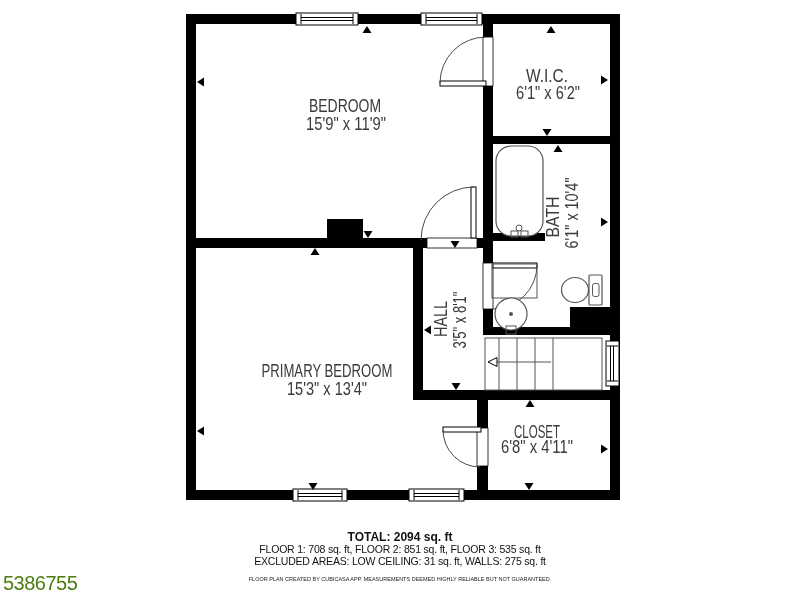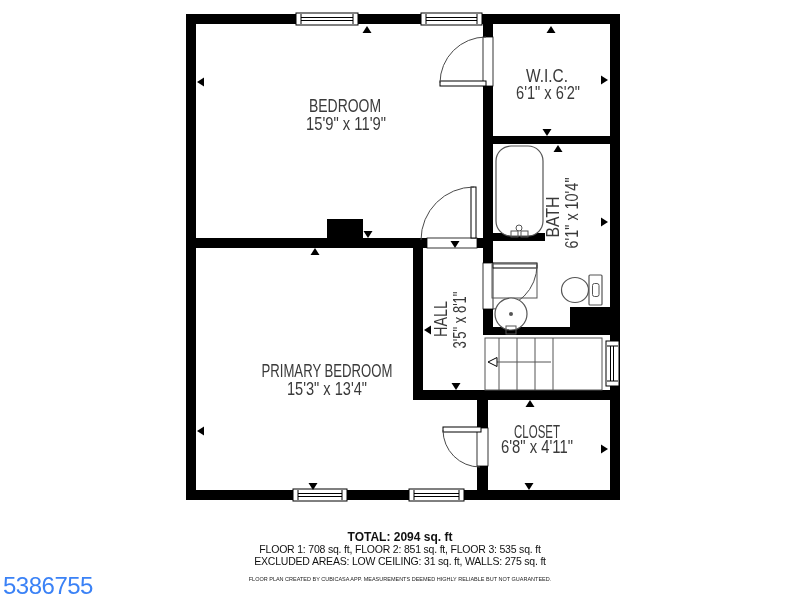--- a/index.html
+++ b/index.html
@@ -15,21 +15,21 @@
   .opening{fill:#fff;stroke:#000;stroke-width:0.8;}
   .leaf{fill:#fff;stroke:#000;stroke-width:1;}
   .arc{fill:none;stroke:#4a4a4a;stroke-width:1;}
   .fixture{fill:#fff;stroke:#555;stroke-width:1.2;}
   .thin{fill:none;stroke:#555;stroke-width:1;}
   .marker{fill:#000;}
   #summary{position:absolute;left:0;top:531px;width:800px;text-align:center;color:#111;}
   #summary-total{font-size:12px;font-weight:bold;line-height:13px;}
   .summary-line{font-size:10.5px;letter-spacing:-0.2px;line-height:11.5px;}
   #disclaimer{font-size:5.5px;margin-top:9px;color:#222;}
-  #listing-id{position:absolute;left:3px;top:572px;font-size:24px;letter-spacing:-0.5px;color:#3b82f6;}
+  #listing-id{position:absolute;left:3px;top:572px;font-size:20px;letter-spacing:-0.5px;color:#4d7c0f;}
 </style>
 </head>
 <body>
 
 <div id="stage">
   <svg width="800" height="600" viewBox="0 0 800 600">
 
     <g shape-rendering="crispEdges">
       <rect class="wall" x="186" y="14" width="434" height="10"></rect>
       <rect class="wall" x="186" y="14" width="10" height="486"></rect>

